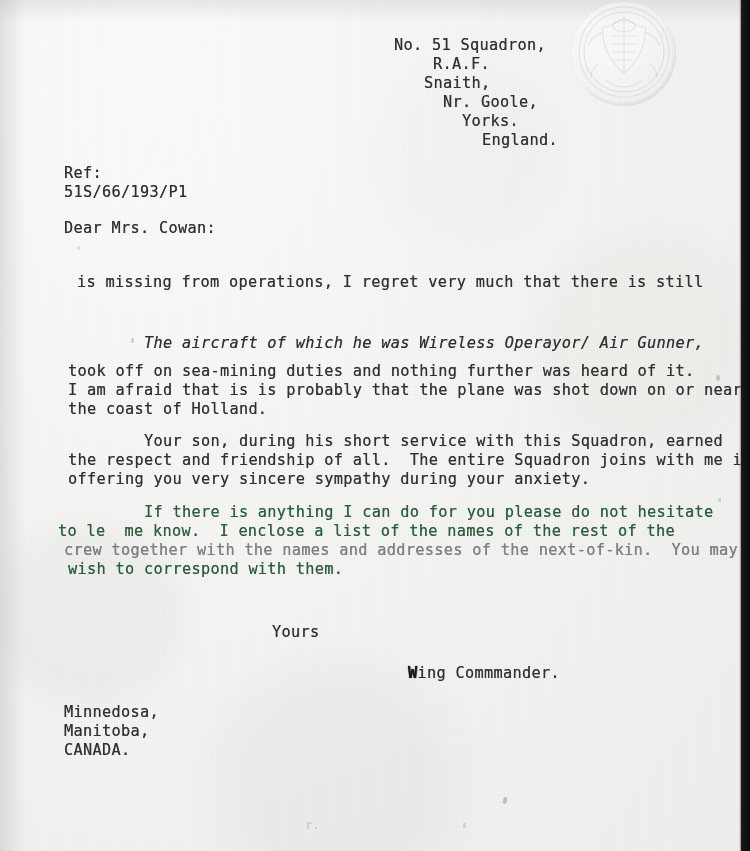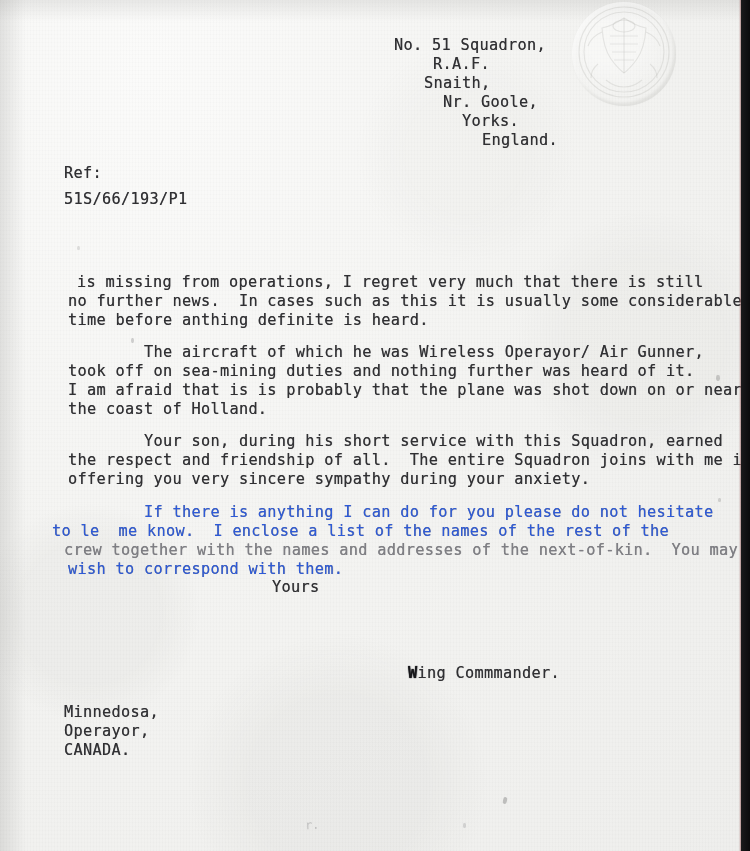--- a/index.html
+++ b/index.html
@@ -94,21 +94,21 @@
     line-height: 19px;
     letter-spacing: .35px;
     color: #303033;
     text-shadow:
       0 0 .6px rgba(48,48,51,.55),
       .4px .25px .7px rgba(80,80,84,.28);
   }
   .tx.block { white-space: pre; }
 
   
-  .fade-1 { color: #1d4ed8; opacity: .92; }
+  .fade-1 { color: #14532d; opacity: .92; }
   .fade-2 { color: #63636a; opacity: .80; }
 
   .sig-w {
     color: #17171a;
     font-weight: bold;
     text-shadow:
       0 0 1.1px rgba(20,20,24,.9),
       .5px .4px .9px rgba(40,40,46,.6);
   }
 
@@ -155,49 +155,48 @@
   <div class="type-layer">
 
     <div class="tx" style="left:394px; top:36px;">No. 51 Squadron,</div>
     <div class="tx" style="left:433px; top:55px;">R.A.F.</div>
     <div class="tx" style="left:424px; top:74px;">Snaith,</div>
     <div class="tx" style="left:443px; top:93px;">Nr. Goole,</div>
     <div class="tx" style="left:462px; top:112px;">Yorks.</div>
     <div class="tx" style="left:482px; top:131px;">England.</div>
 
     <div class="tx" style="left:64px; top:164px;">Ref:</div>
-    <div class="tx" style="left:64px; top:183px;margin-top:7px;">51S/66/193/P1</div>
-
+    <div class="tx" style="left:64px; top:183px;">51S/66/193/P1</div>
+
+    <div class="tx" style="left:64px; top:219px;">Dear Mrs. Cowan:</div>
 
     <div class="tx block" style="left:68px; top:273px;margin-left:9px;">is missing from operations, I regret very much that there is still</div>
-    <div class="tx block" style="left:68px; top:292px;">no further news.  In cases such as this it is usually some considerable</div>
-    <div class="tx block" style="left:68px; top:311px;">time before anthing definite is heard.</div>
-
-    <div class="tx block" style="left:68px; top:343px;">        The aircraft of which he was Wireless Operayor/ Air Gunner,</div>
+
+    <div class="tx block" style="left:68px; top:334px;font-style:italic;">        The aircraft of which he was Wireless Operayor/ Air Gunner,</div>
     <div class="tx block" style="left:68px; top:381px;">I am afraid that is is probably that the plane was shot down on or near</div>
     <div class="tx block" style="left:68px; top:362px;">took off on sea-mining duties and nothing further was heard of it.</div>
     <div class="tx block" style="left:68px; top:400px;">the coast of Holland.</div>
 
     <div class="tx block" style="left:68px; top:432px;">        Your son, during his short service with this Squadron, earned</div>
     <div class="tx block" style="left:68px; top:451px;">the respect and friendship of all.  The entire Squadron joins with me in</div>
     <div class="tx block" style="left:68px; top:470px;">offering you very sincere sympathy during your anxiety.</div>
 
     <div class="tx block fade-1" style="left:68px; top:503px;">        If there is anything I can do for you please do not hesitate</div>
-    <div class="tx block fade-1" style="left:52px; top:522px;">to le  me know.  I enclose a list of the names of the rest of the</div>
+    <div class="tx block fade-1" style="left:58px; top:522px;">to le  me know.  I enclose a list of the names of the rest of the</div>
     <div class="tx block fade-2" style="left:64px; top:541px;text-align:center;">crew together with the names and addresses of the next-of-kin.  You may</div>
     <div class="tx block fade-1" style="left:68px; top:560px;">wish to correspond with them.</div>
 
-    <div class="tx" style="left:272px; top:578px;">Yours</div>
+    <div class="tx" style="left:272px; top:623px;">Yours</div>
 
     <div style="position:absolute; left:408px; top:663px;">
       <span class="tx sig-w" style="position:relative; left:0; top:0;">W</span><span class="tx" style="position:relative; left:0; top:0;">ing Commmander.</span>
     </div>
 
     <div class="tx" style="left:64px; top:703px;">Minnedosa,</div>
-    <div class="tx" style="left:64px; top:722px;">Operayor,</div>
+    <div class="tx" style="left:64px; top:722px;">Manitoba,</div>
     <div class="tx" style="left:64px; top:741px;">CANADA.</div>
 
   </div>
 
   <div class="speck" style="left:503px; top:797px; width:4px; height:7px; transform:rotate(12deg); opacity:.6;"></div>
   <div class="ghost" style="left:305px; top:818px;">r.</div>
   <div class="speck" style="left:463px; top:823px; width:3px; height:5px; opacity:.35;"></div>
   <div class="speck" style="left:716px; top:375px; width:4px; height:6px; opacity:.5;"></div>
   <div class="speck" style="left:718px; top:498px; width:3px; height:4px; opacity:.4;"></div>
   <div class="speck" style="left:77px; top:246px; width:3px; height:4px; opacity:.3;"></div>

